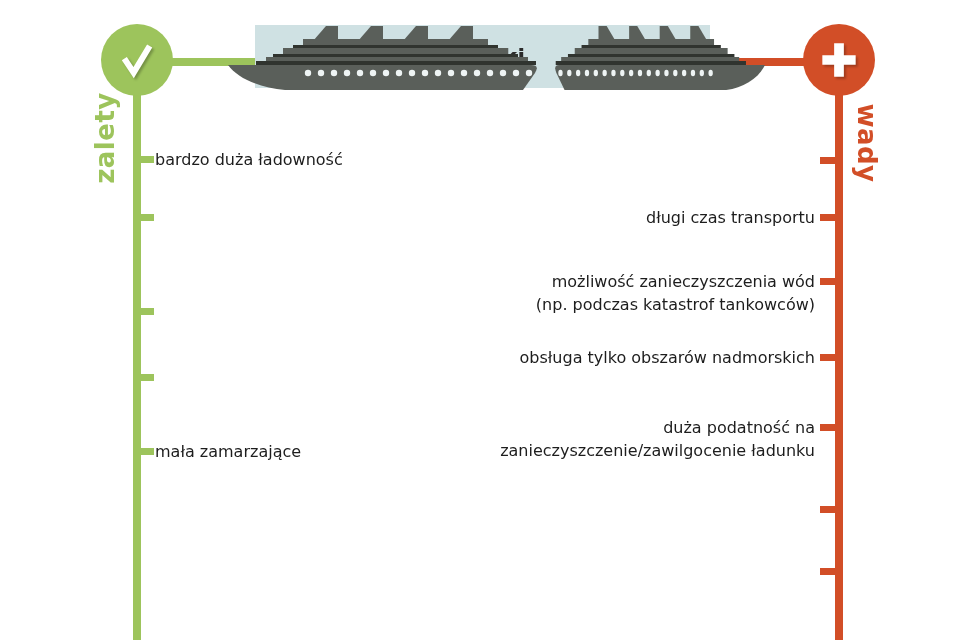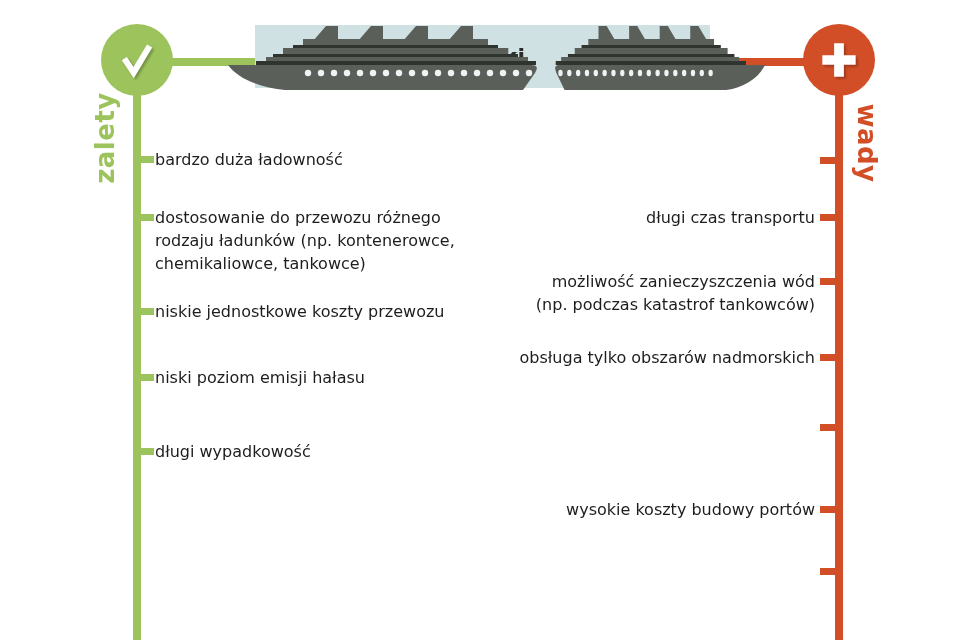--- a/index.html
+++ b/index.html
@@ -160,26 +160,22 @@
 
   <div class="tick right-side red" style="top:157px;"></div>
   <div class="tick right-side red" style="top:214px;"></div>
   <div class="tick right-side red" style="top:278px;"></div>
   <div class="tick right-side red" style="top:354px;"></div>
   <div class="tick right-side red" style="top:424px;"></div>
   <div class="tick right-side red" style="top:506px;"></div>
   <div class="tick right-side red" style="top:568px;"></div>
 
   <div class="item adv-item" style="top:148px;">bardzo duża ładowność</div>
-  <div class="item adv-item" style="top:206px;">dostosowanie do przewozu różnego
-rodzaju ładunków (np. kontenerowce,
-chemikaliowce, tankowce)</div>
-  <div class="item adv-item" style="top:300px;">niskie jednostkowe koszty przewozu</div>
-  <div class="item adv-item" style="top:366px;">niski poziom emisji hałasu</div>
-  <div class="item adv-item" style="top:440px;">długi wypadkowość</div>
+  <div class="item adv-item" style="top:440px;">mała zamarzające</div>
 
   <div class="item dis-item" style="top:206px;margin-left:8px;">długi czas transportu</div>
   <div class="item dis-item" style="top:270px;">możliwość zanieczyszczenia wód
 (np. podczas katastrof tankowców)</div>
   <div class="item dis-item" style="top:346px;">obsługa tylko obszarów nadmorskich</div>
-  <div class="item dis-item" style="top:498px;">wysokie koszty budowy portów</div>
+  <div class="item dis-item" style="top:416px;">duża podatność na
+zanieczyszczenie/zawilgocenie ładunku</div>
 
 </div>
 
 </body></html>

